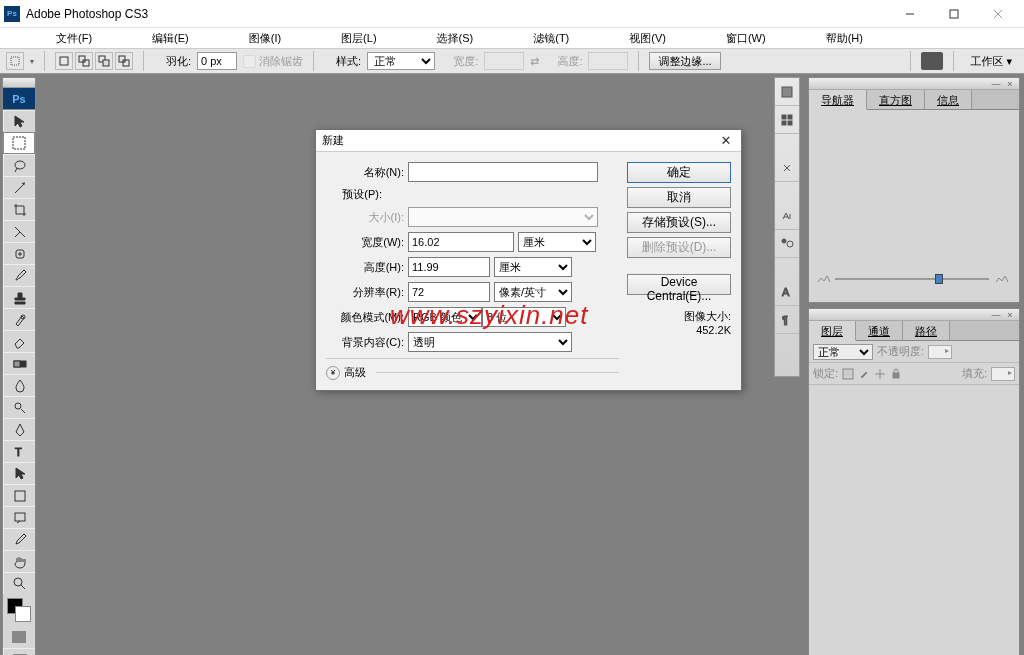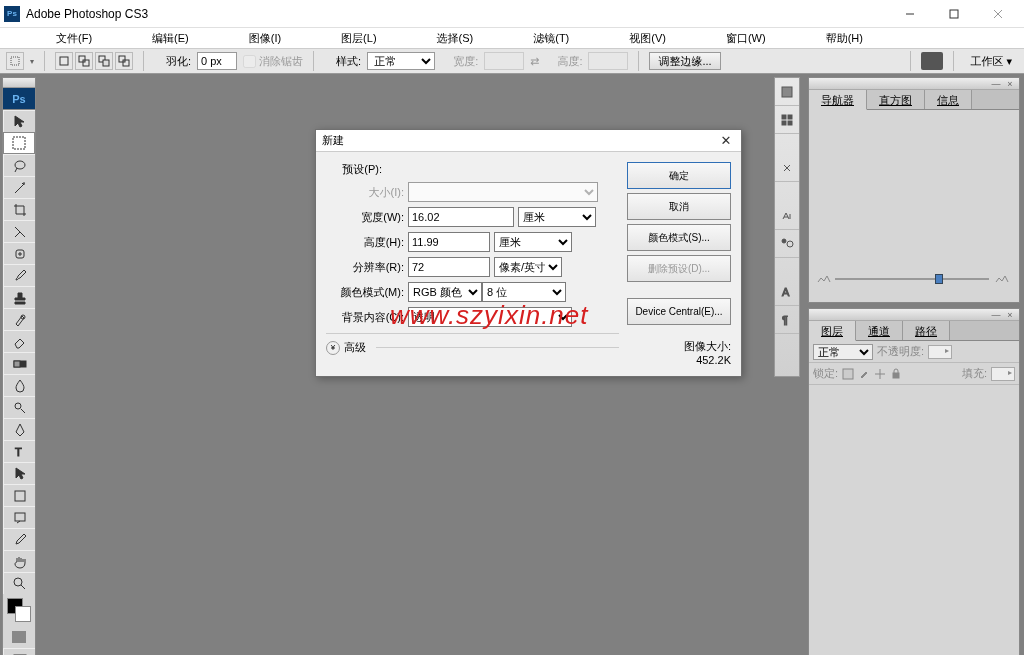--- a/index.html
+++ b/index.html
@@ -74,21 +74,21 @@
 .dialog { position: absolute; left: 315px; top: 55px; width: 427px; background: #f0f0f0; border: 1px solid #707070; box-shadow: 2px 2px 8px rgba(0,0,0,.3); }
 .dlg-title { height: 22px; background: #fff; border-bottom: 1px solid #ccc; display: flex; align-items: center; padding: 0 6px; font-size: 12px; }
 .dlg-title .x { margin-left: auto; width: 18px; text-align: center; font-size: 13px; color: #333; }
 .dlg-body { padding: 10px; display: flex; gap: 8px; }
 .dlg-left { flex: 1; }
 .dlg-row { display: flex; align-items: center; margin-bottom: 5px; }
 .dlg-lbl { width: 82px; text-align: right; padding-right: 4px; white-space: nowrap; }
 .dlg-inp { height: 20px; border: 1px solid #7a7a7a; background: #fff; padding: 0 3px; font-size: 11px; }
 .dlg-sel { height: 20px; border: 1px solid #7a7a7a; background: #fff; font-size: 11px; }
 .dlg-right { width: 104px; display: flex; flex-direction: column; gap: 4px; }
-.dlg-btn { height: 27px; border: 1px solid #888; background: linear-gradient(#f8f8f8,#e4e4e4); font-size: 10px; }
+.dlg-btn { height: 21px; border: 1px solid #888; background: linear-gradient(#f8f8f8,#e4e4e4); font-size: 12px; }
 .dlg-btn.primary { border: 1.5px solid #2f6fb6; }
 .dlg-btn.disabled { color: #999; }
 .dlg-adv { border-top: 1px solid #ccc; margin-top: 6px; padding-top: 6px; display: flex; align-items: center; gap: 4px; }
 .dlg-chev { width: 14px; height: 14px; border: 1px solid #999; border-radius: 7px; display: flex; align-items: center; justify-content: center; font-size: 8px; }
 .img-size { margin-top: 10px; text-align: right; font-size: 11px; }
 
 .watermark { position: absolute; left: 390px; top: 226px; font-size: 26px; color: #d62020; font-family: Arial; letter-spacing: 1px; pointer-events: none; font-style: italic; }
 </style>
 </head>
 <body>
@@ -431,60 +431,64 @@
   </div>
 
   <div class="dialog">
     <div class="dlg-title">
       <span>新建</span>
       <span class="x">✕</span>
     </div>
     <div class="dlg-body">
       <div class="dlg-left">
         <div class="dlg-row">
+          <span class="dlg-lbl">名称(N):</span>
+          <input class="dlg-inp" style="width: 190px;" value="">
+        </div>
+        <div class="dlg-row">
           <span class="dlg-lbl" style="width:60px">预设(P):</span>
         </div>
         <div class="dlg-row">
           <span class="dlg-lbl" style="color:#999">大小(I):</span>
           <select class="dlg-sel" style="width:190px;color:#999" disabled=""><option></option></select>
         </div>
         <div class="dlg-row">
           <span class="dlg-lbl">宽度(W):</span>
           <input class="dlg-inp" style="width: 106px;" value="16.02">
           <select class="dlg-sel" style="width:78px;margin-left:4px"><option>厘米</option></select>
         </div>
         <div class="dlg-row">
           <span class="dlg-lbl">高度(H):</span>
           <input class="dlg-inp" style="width: 82px;" value="11.99">
           <select class="dlg-sel" style="width:78px;margin-left:4px"><option>厘米</option></select>
         </div>
         <div class="dlg-row">
           <span class="dlg-lbl">分辨率(R):</span>
           <input class="dlg-inp" style="width: 82px;" value="72">
-          <select class="dlg-sel" style="width:68px;margin-left:4px"><option>像素/英寸</option></select>
+          <select class="dlg-sel" style="width:78px;margin-left:4px"><option>像素/英寸</option></select>
         </div>
         <div class="dlg-row">
           <span class="dlg-lbl">颜色模式(M):</span>
           <select class="dlg-sel" style="width:74px"><option>RGB 颜色</option></select>
           <select class="dlg-sel" style="width:84px;margin-left:0"><option>8 位</option></select>
         </div>
         <div class="dlg-row">
           <span class="dlg-lbl">背景内容(C):</span>
           <select class="dlg-sel" style="width:164px"><option>透明</option></select>
         </div>
         <div class="dlg-adv">
           <div class="dlg-chev">¥</div>
           <span>高级</span>
           <div style="flex:1;height:1px;background:#ccc;margin-left:6px"></div>
         </div>
       </div>
       <div class="dlg-right">
         <button class="dlg-btn primary">确定</button>
         <button class="dlg-btn">取消</button>
-        <button class="dlg-btn">颜色模式(S)...</button>
+        <button class="dlg-btn">存储预设(S)...</button>
         <button class="dlg-btn disabled">删除预设(D)...</button>
         <div style="height:8px"></div>
         <button class="dlg-btn">Device Central(E)...</button>
         <div class="img-size">
           <div>图像大小:</div>
           <div>452.2K</div>
         </div>
       </div>
     </div>
   </div>

